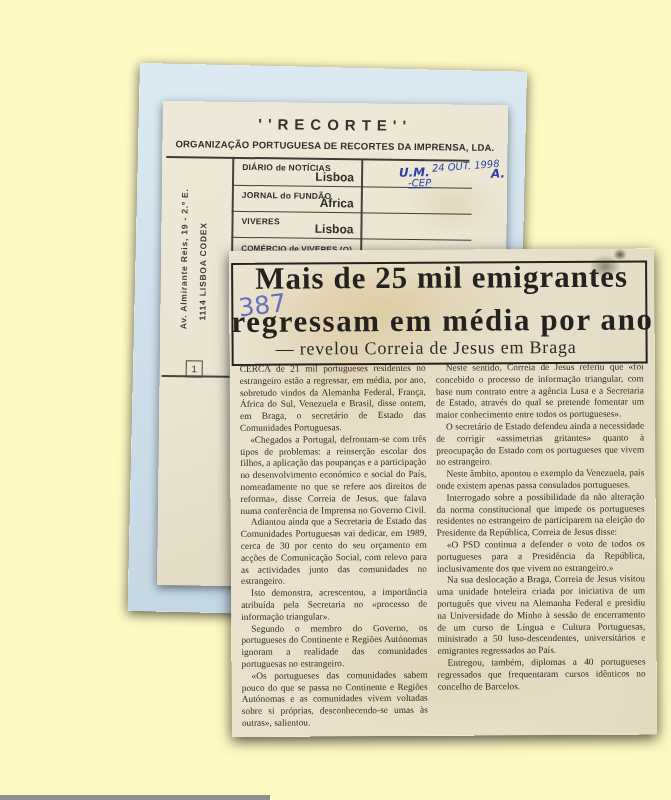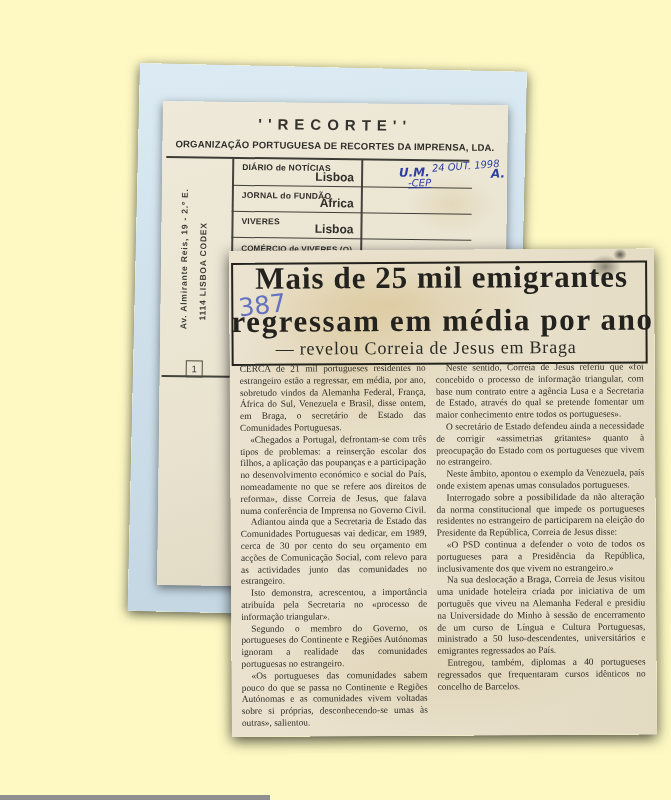--- a/index.html
+++ b/index.html
@@ -139,21 +139,21 @@
       <p class="noindent">CERCA de 21 mil portugueses residentes no estrangeiro estão a regressar, em média, por ano, sobretudo vindos da Alemanha Federal, França, África do Sul, Venezuela e Brasil, disse ontem, em Braga, o secretário de Estado das Comunidades Portuguesas.</p>
       <p>«Chegados a Portugal, defrontam-se com três tipos de problemas: a reinserção escolar dos filhos, a aplicação das poupanças e a participação no desenvolvimento económico e social do País, nomeadamente no que se refere aos direitos de reforma», disse Correia de Jesus, que falava numa conferência de Imprensa no Governo Civil.</p>
       <p>Adiantou ainda que a Secretaria de Estado das Comunidades Portuguesas vai dedicar, em 1989, cerca de 30 por cento do seu orçamento em acções de Comunicação Social, com relevo para as actividades junto das comunidades no estrangeiro.</p>
       <p>Isto demonstra, acrescentou, a importância atribuída pela Secretaria no «processo de informação triangular».</p>
       <p>Segundo o membro do Governo, os portugueses do Continente e Regiões Autónomas ignoram a realidade das comunidades portuguesas no estrangeiro.</p>
       <p>«Os portugueses das comunidades sabem pouco do que se passa no Continente e Regiões Autónomas e as comunidades vivem voltadas sobre si próprias, desconhecendo-se umas às outras», salientou.</p>
     </div>
     <div class="col col-r">
       <p>Neste sentido, Correia de Jesus referiu que «foi concebido o processo de informação triangular, com base num contrato entre a agência Lusa e a Secretaria de Estado, através do qual se pretende fomentar um maior conhecimento entre todos os portugueses».</p>
       <p>O secretário de Estado defendeu ainda a necessidade de corrigir «assimetrias gritantes» quanto à preocupação do Estado com os portugueses que vivem no estrangeiro.</p>
-      <p>Neste âmbito, apontou o exemplo da Venezuela, país onde existem apenas umas consulados portugueses.</p>
+      <p>Neste âmbito, apontou o exemplo da Venezuela, país onde existem apenas passa consulados portugueses.</p>
       <p>Interrogado sobre a possibilidade da não alteração da norma constitucional que impede os portugueses residentes no estrangeiro de participarem na eleição do Presidente da República, Correia de Jesus disse:</p>
       <p>«O PSD continua a defender o voto de todos os portugueses para a Presidência da República, inclusivamente dos que vivem no estrangeiro.»</p>
       <p>Na sua deslocação a Braga, Correia de Jesus visitou uma unidade hoteleira criada por iniciativa de um português que viveu na Alemanha Federal e presidiu na Universidade do Minho à sessão de encerramento de um curso de Língua e Cultura Portuguesas, ministrado a 50 luso-descendentes, universitários e emigrantes regressados ao País.</p>
       <p>Entregou, também, diplomas a 40 portugueses regressados que frequentaram cursos idênticos no concelho de Barcelos.</p>
     </div>
   </div>
 
   <div class="scan-strip"></div>
 </div>
 

